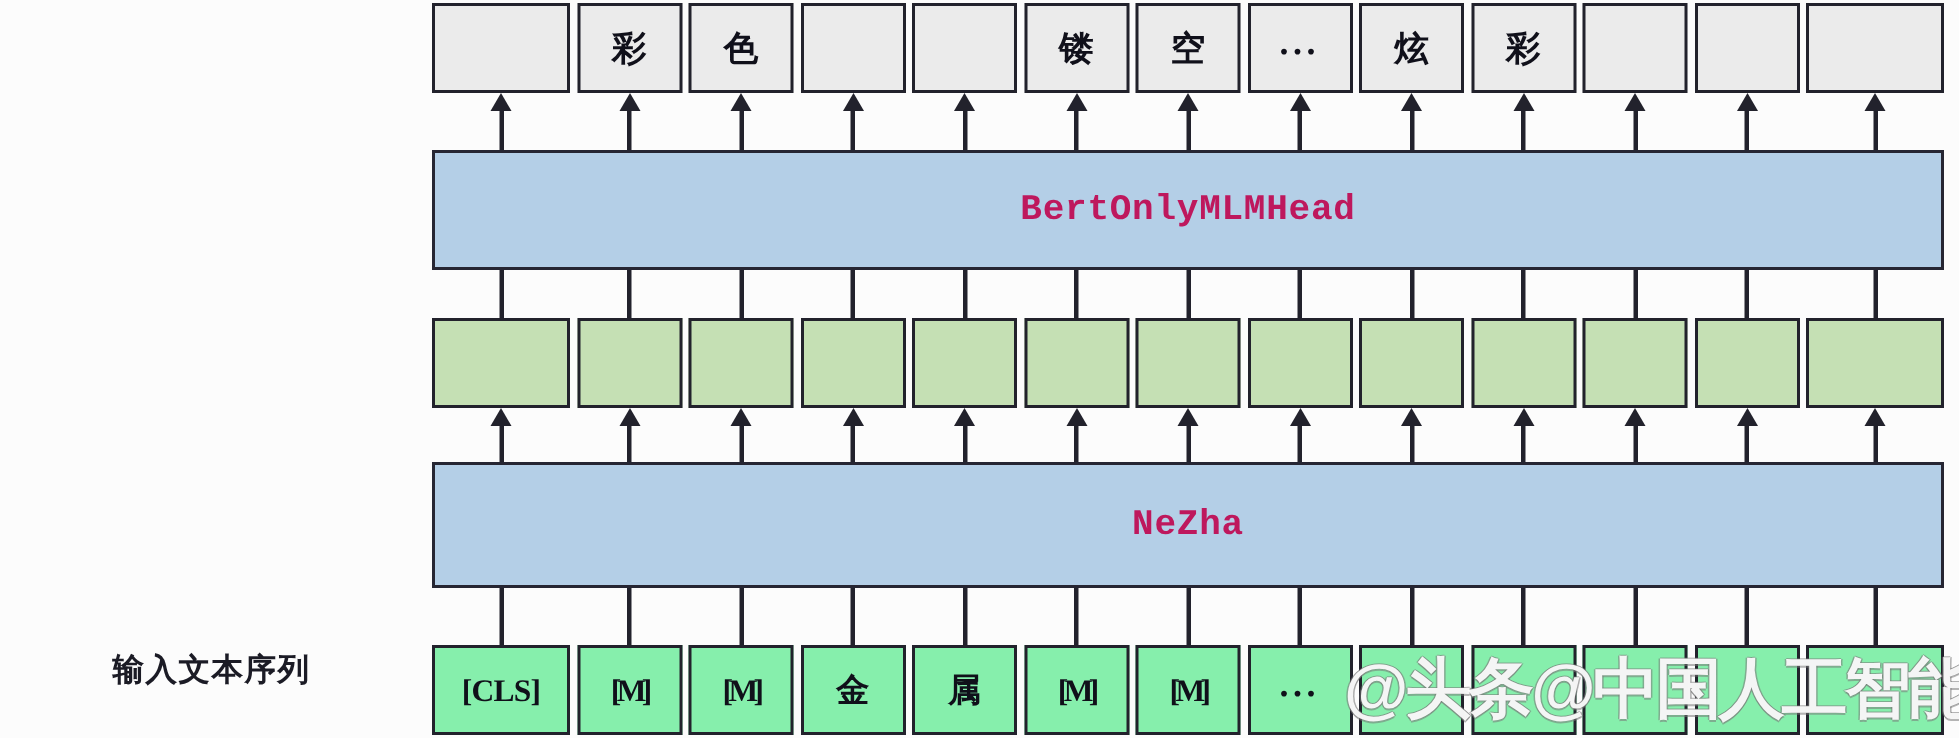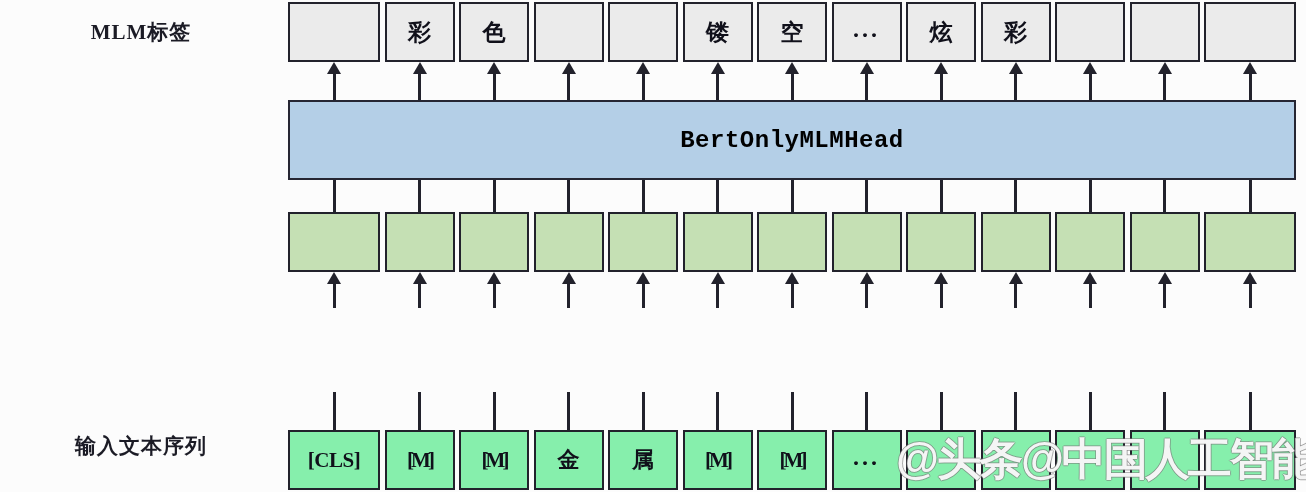--- a/index.html
+++ b/index.html
@@ -80,21 +80,21 @@
     background: #b4cfe7;
     border: 2.5px solid #262633;
     display: flex;
     align-items: center;
     justify-content: center;
   }
   .module-bar .module-label {
     font-family: "Liberation Mono", "DejaVu Sans Mono", monospace;
     font-size: 24px;
     font-weight: 700;
-    color: #000000;
+    color: #be185d;
     letter-spacing: 0.5px;
   }
 
   
   .conn {
     position: absolute;
     width: 3px;
     background: #22222c;
   }
   .arrowhead {
@@ -130,27 +130,29 @@
        0 -1px 0 rgba(120,120,120,0.55);
     letter-spacing: -2px;
     white-space: nowrap;
   }
 </style>
 </head>
 <body>
 
 <div id="stage">
 
-  <div class="row-label" style="top:18px;">MLM标签</div>
   <div class="row-label" style="top:432px;">输入文本序列</div>
 
   <div class="module-bar" style="left:288px; top:100px; width:1008px; height:80px;">
     <span class="module-label">BertOnlyMLMHead</span>
   </div>
 
+  <div class="module-bar" style="left:288px; top:308px; width:1008px; height:84px;">
+    <span class="module-label">NeZha</span>
+  </div>
 
   <div id="rows-host">
       <div class="box label-box" style="left: 288px; top: 2px; width: 92px; height: 60px;"></div>
       <div class="conn" style="left: 332.5px; top: 74px; height: 26px;"></div>
       <div class="arrowhead" style="left: 327px; top: 62px;"></div>
       <div class="box label-box" style="left: 384.5px; top: 2px; width: 70px; height: 60px;">
         <span>彩</span>
       </div>
       <div class="conn" style="left: 418px; top: 74px; height: 26px;"></div>
       <div class="arrowhead" style="left: 412.5px; top: 62px;"></div>

